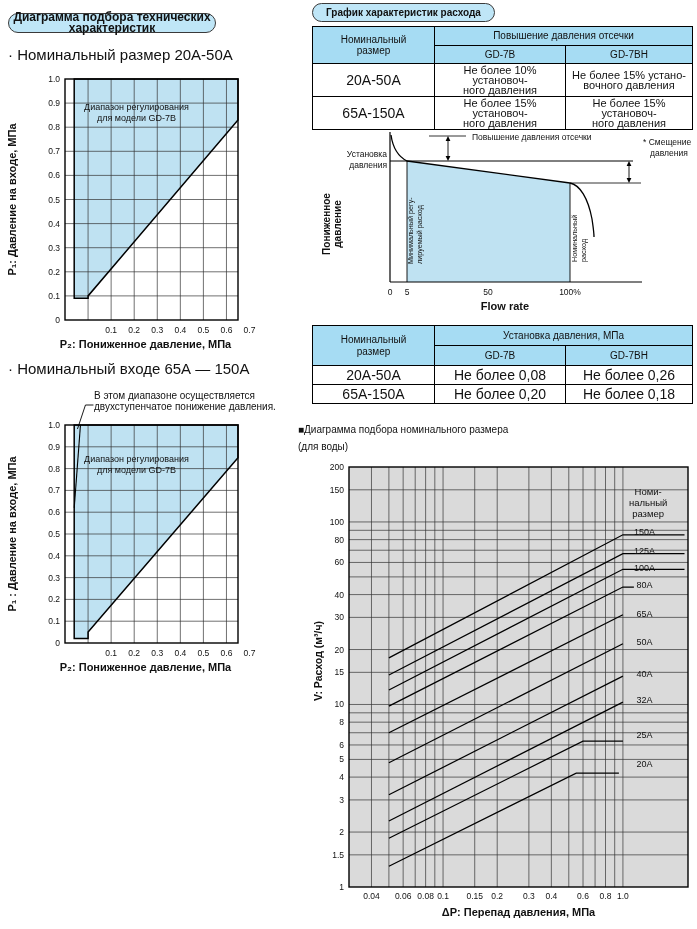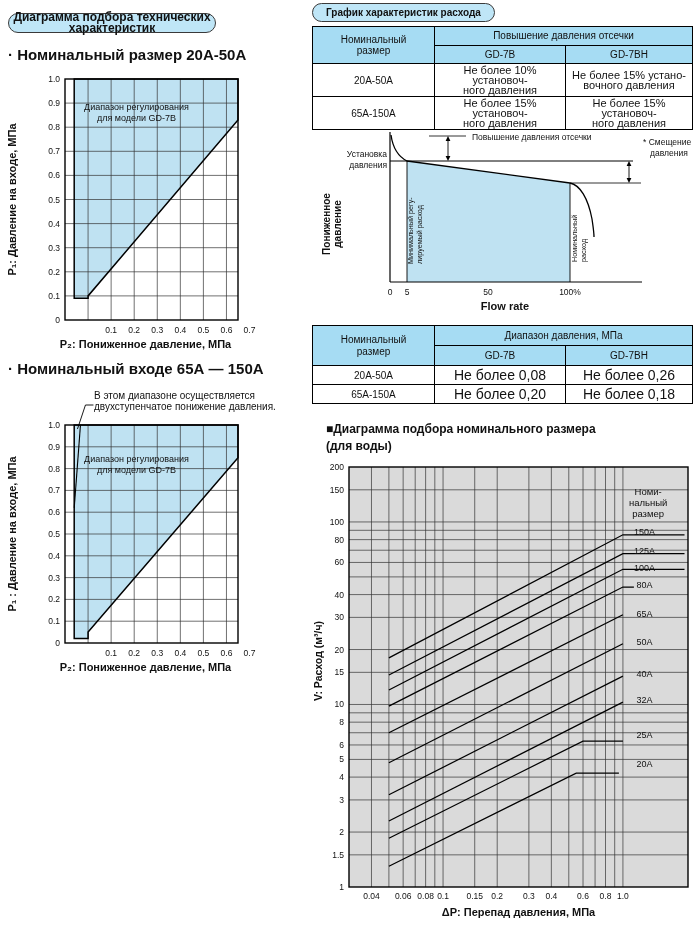--- a/index.html
+++ b/index.html
@@ -1,27 +1,27 @@
 <!DOCTYPE html>
 <html><head>
 <meta charset="utf-8">
 <style>
   *{box-sizing:border-box}
   body{margin:0;font-family:"Liberation Sans","DejaVu Sans",sans-serif;color:#111;background:#eee}
   #page{position:relative;width:697px;height:929px;background:#fff;overflow:hidden}
   .badge{position:absolute;border:1.3px solid #3a3a3a;border-radius:15px;background:#bfe6f7;
          font-weight:bold;text-align:center;white-space:pre-line;
          display:flex;align-items:center;justify-content:center}
-  .heading{position:absolute;font-weight:bold;font-size:15px;white-space:pre-line;line-height:17px}
+  .heading{position:absolute;font-weight:normal;font-size:15px;white-space:pre-line;line-height:17px}
   .note{position:absolute;font-size:10px;line-height:11px;white-space:pre-line;z-index:3}
   svg{position:absolute;overflow:visible}
   table.spec{position:absolute;border-collapse:collapse;table-layout:fixed;border:1.6px solid #000;background:#fff}
   table.spec td{border:1px solid #000;text-align:center;vertical-align:middle;padding:1px 2px;white-space:pre-line}
   td.hd{background:#a6dcf3;font-size:10px;line-height:11.5px}
-  td.size{font-size:10px}
+  td.size{font-size:14px}
   td.desc{font-size:11px;text-align:left;line-height:10px;padding:1px 3px}
   td.val{font-size:14px}
 </style>
 </head>
 <body>
 
 <div id="page">
 
   <div class="badge" style="left:8px;top:13px;width:208px;height:20px;font-size:12px;line-height:11px">Диаграмма подбора технических
 характеристик</div>
@@ -197,40 +197,40 @@
   <table class="spec" id="table2" style="left:312px;top:325px;width:380px">
     <colgroup>
         <col style="width:122px">
         <col style="width:131px">
         <col style="width:127px">
       </colgroup>
     <tbody>
         <tr style="height:20px">
       <td class="hd" rowspan="2">Номинальный
 размер</td>
-      <td class="hd" colspan="2">Диапазон давления, МПа</td>
+      <td class="hd" colspan="2">Установка давления, МПа</td>
     </tr>
     <tr style="height:20px">
       <td class="hd">GD-7B</td>
       <td class="hd">GD-7BH</td>
     </tr>
     <tr style="height:19px">
       <td class="size">20А-50А</td>
       <td class="val">Не более 0,08</td>
       <td class="val">Не более 0,26</td>
     </tr>
     <tr style="height:19px">
       <td class="size">65А-150А</td>
       <td class="val">Не более 0,20</td>
       <td class="val">Не более 0,18</td>
     </tr>
   </tbody>
     </table>
 
-  <div class="heading" style="left:326px;top:421px;font-size:12px">■Диаграмма подбора номинального размера
+  <div class="heading" style="left:298px;top:421px;font-size:10px">■Диаграмма подбора номинального размера
 (для воды)</div>
 
   <svg id="chart3" style="left:310px;top:461px" width="387" height="468">
       <rect x="39" y="6" width="339" height="420" fill="#dadada"></rect>
       <line x1="61.47377894703325" y1="6" x2="61.47377894703325" y2="426" stroke="#333" stroke-width="0.7"></line>
       <line x1="78.9057961838114" y1="6" x2="78.9057961838114" y2="426" stroke="#333" stroke-width="0.7"></line>
       <line x1="93.14879134074141" y1="6" x2="93.14879134074141" y2="426" stroke="#333" stroke-width="0.7"></line>
       <line x1="105.19107215945098" y1="6" x2="105.19107215945098" y2="426" stroke="#333" stroke-width="0.7"></line>
       <line x1="115.62257028777462" y1="6" x2="115.62257028777462" y2="426" stroke="#333" stroke-width="0.7"></line>
       <line x1="124.82380373444956" y1="6" x2="124.82380373444956" y2="426" stroke="#333" stroke-width="0.7"></line>

